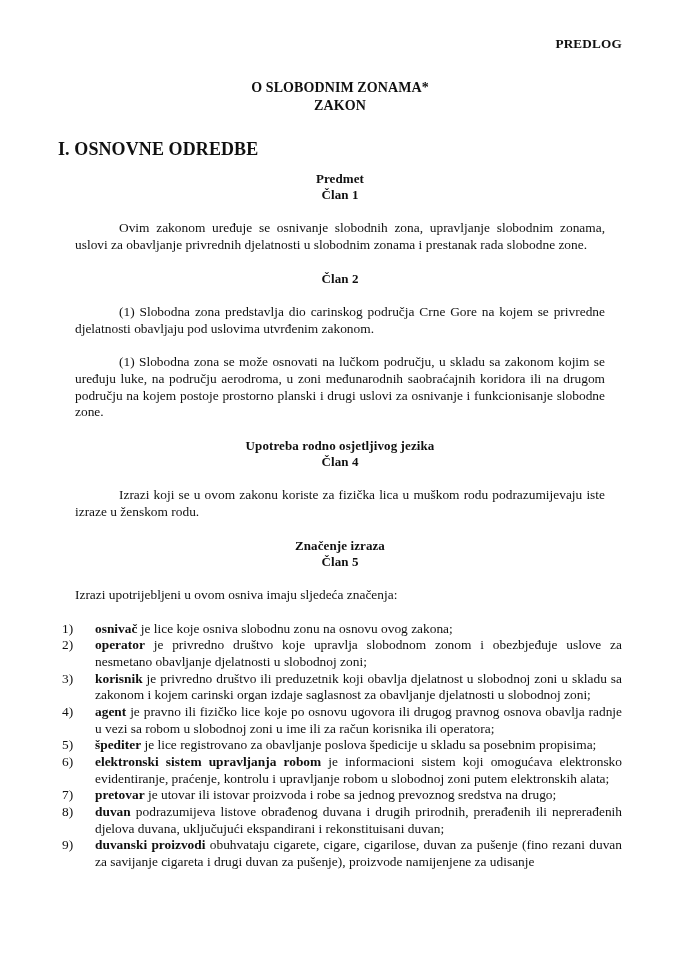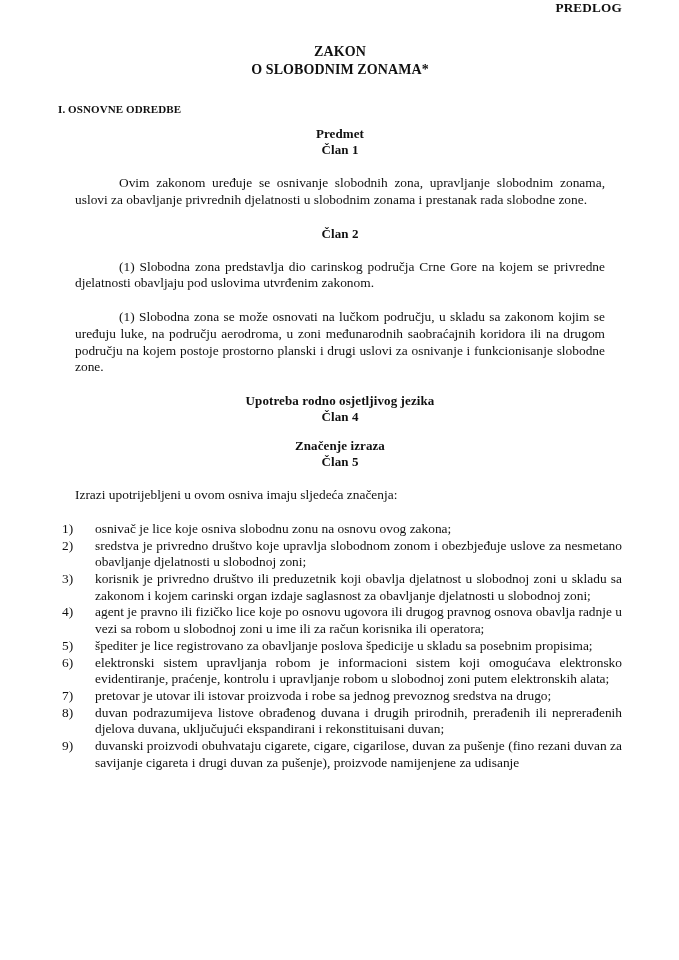--- a/index.html
+++ b/index.html
@@ -26,20 +26,21 @@
   }
   .content {
     position: absolute;
     left: 58px;
     top: 0;
     width: 564px; 
   }
 
   
   .doc-header {
+    margin-top: 36px;
     text-align: right;
     font-weight: bold;
     font-size: 13.2px;
     letter-spacing: 0.2px;
     line-height: 1.2;
   }
 
   
   .doc-title {
     margin-top: 27px;
@@ -49,21 +50,21 @@
     line-height: 1.32;
     letter-spacing: 0.1px;
   }
   .doc-title .line { display: block; }
 
   
   .chapter-heading {
     margin-top: 22px;
     text-align: left;
     font-weight: bold;
-    font-size: 11px;
+    font-size: 18px;
     line-height: 1.3;
     letter-spacing: 0.1px;
   }
 
   
   .article { margin-top: 13px; }
   .article.tight { margin-top: 10px; }
 
   .art-title,
   .art-number {
@@ -101,64 +102,65 @@
   }
   .deflist li .num {
     position: absolute;
     left: 4px;
     top: 0;
     width: 26px;
     text-align: left;
     font-size: 13.4px;
   }
   .deflist li .term {
-    font-weight: normal;
+    font-weight: bold;
   }
 </style>
 </head>
 <body>
 
 <div class="page">
   <div class="content">
 
     <div class="doc-header">PREDLOG</div>
 
     <div class="doc-title">
+      <span class="line">O SLOBODNIM ZONAMA*</span>
       <span class="line">ZAKON</span>
-      <span class="line">O SLOBODNIM ZONAMA*</span>
     </div>
 
     <div class="chapter-heading">I. OSNOVNE ODREDBE</div>
 
     <div class="article tight">
       <div class="art-title">Predmet</div>
       <div class="art-number">Član 1</div>
       <p class="para">Ovim zakonom uređuje se osnivanje slobodnih zona, upravljanje slobodnim zonama, uslovi za obavljanje privrednih djelatnosti u slobodnim zonama i prestanak rada slobodne zone.</p>
     </div>
 
     <div class="article">
       <div class="art-number">Član 2</div>
       <p class="para">(1) Slobodna zona predstavlja dio carinskog područja Crne Gore na kojem se privredne djelatnosti obavljaju pod uslovima utvrđenim zakonom.</p>
       <p class="para">(1) Slobodna zona se može osnovati na lučkom području, u skladu sa zakonom kojim se uređuju luke, na području aerodroma, u zoni međunarodnih saobraćajnih koridora ili na drugom području na kojem postoje prostorno planski i drugi uslovi za osnivanje i funkcionisanje slobodne zone.</p>
     </div>
 
 
     <div class="article">
       <div class="art-title">Upotreba rodno osjetljivog jezika</div>
       <div class="art-number">Član 4</div>
+      <p class="para">Izrazi koji se u ovom zakonu koriste za fizička lica u muškom rodu podrazumijevaju iste izraze u ženskom rodu.</p>
     </div>
 
     <div class="article">
       <div class="art-title">Značenje izraza</div>
       <div class="art-number">Član 5</div>
       <p class="para noindent">Izrazi upotrijebljeni u ovom osniva imaju sljedeća značenja:</p>
 
       <ol class="deflist" id="definition-list">
           <li><span class="num">1)</span><span class="term">osnivač</span><span class="body"> je lice koje osniva slobodnu zonu na osnovu ovog zakona;</span></li>
-          <li><span class="num">2)</span><span class="term">sredstva</span><span class="body"> je privredno društvo koje upravlja slobodnom zonom i obezbjeđuje uslove za nesmetano obavljanje djelatnosti u slobodnoj zoni;</span></li>
+          <li><span class="num">2)</span><span class="term">operator</span><span class="body"> je privredno društvo koje upravlja slobodnom zonom i obezbjeđuje uslove za nesmetano obavljanje djelatnosti u slobodnoj zoni;</span></li>
           <li><span class="num">3)</span><span class="term">korisnik</span><span class="body"> je privredno društvo ili preduzetnik koji obavlja djelatnost u slobodnoj zoni u skladu sa zakonom i kojem carinski organ izdaje saglasnost za obavljanje djelatnosti u slobodnoj zoni;</span></li>
           <li><span class="num">4)</span><span class="term">agent</span><span class="body"> je pravno ili fizičko lice koje po osnovu ugovora ili drugog pravnog osnova obavlja radnje u vezi sa robom u slobodnoj zoni u ime ili za račun korisnika ili operatora;</span></li>
           <li><span class="num">5)</span><span class="term">špediter</span><span class="body"> je lice registrovano za obavljanje poslova špedicije u skladu sa posebnim propisima;</span></li>
           <li><span class="num">6)</span><span class="term">elektronski sistem upravljanja robom</span><span class="body"> je informacioni sistem koji omogućava elektronsko evidentiranje, praćenje, kontrolu i upravljanje robom u slobodnoj zoni putem elektronskih alata;</span></li>
           <li><span class="num">7)</span><span class="term">pretovar</span><span class="body"> je utovar ili istovar proizvoda i robe sa jednog prevoznog sredstva na drugo;</span></li>
           <li><span class="num">8)</span><span class="term">duvan</span><span class="body"> podrazumijeva listove obrađenog duvana i drugih prirodnih, prerađenih ili neprerađenih djelova duvana, uključujući ekspandirani i rekonstituisani duvan;</span></li>
           <li><span class="num">9)</span><span class="term">duvanski proizvodi</span><span class="body"> obuhvataju cigarete, cigare, cigarilose, duvan za pušenje (fino rezani duvan za savijanje cigareta i drugi duvan za pušenje), proizvode namijenjene za udisanje</span></li>
         </ol>
     </div>
 

